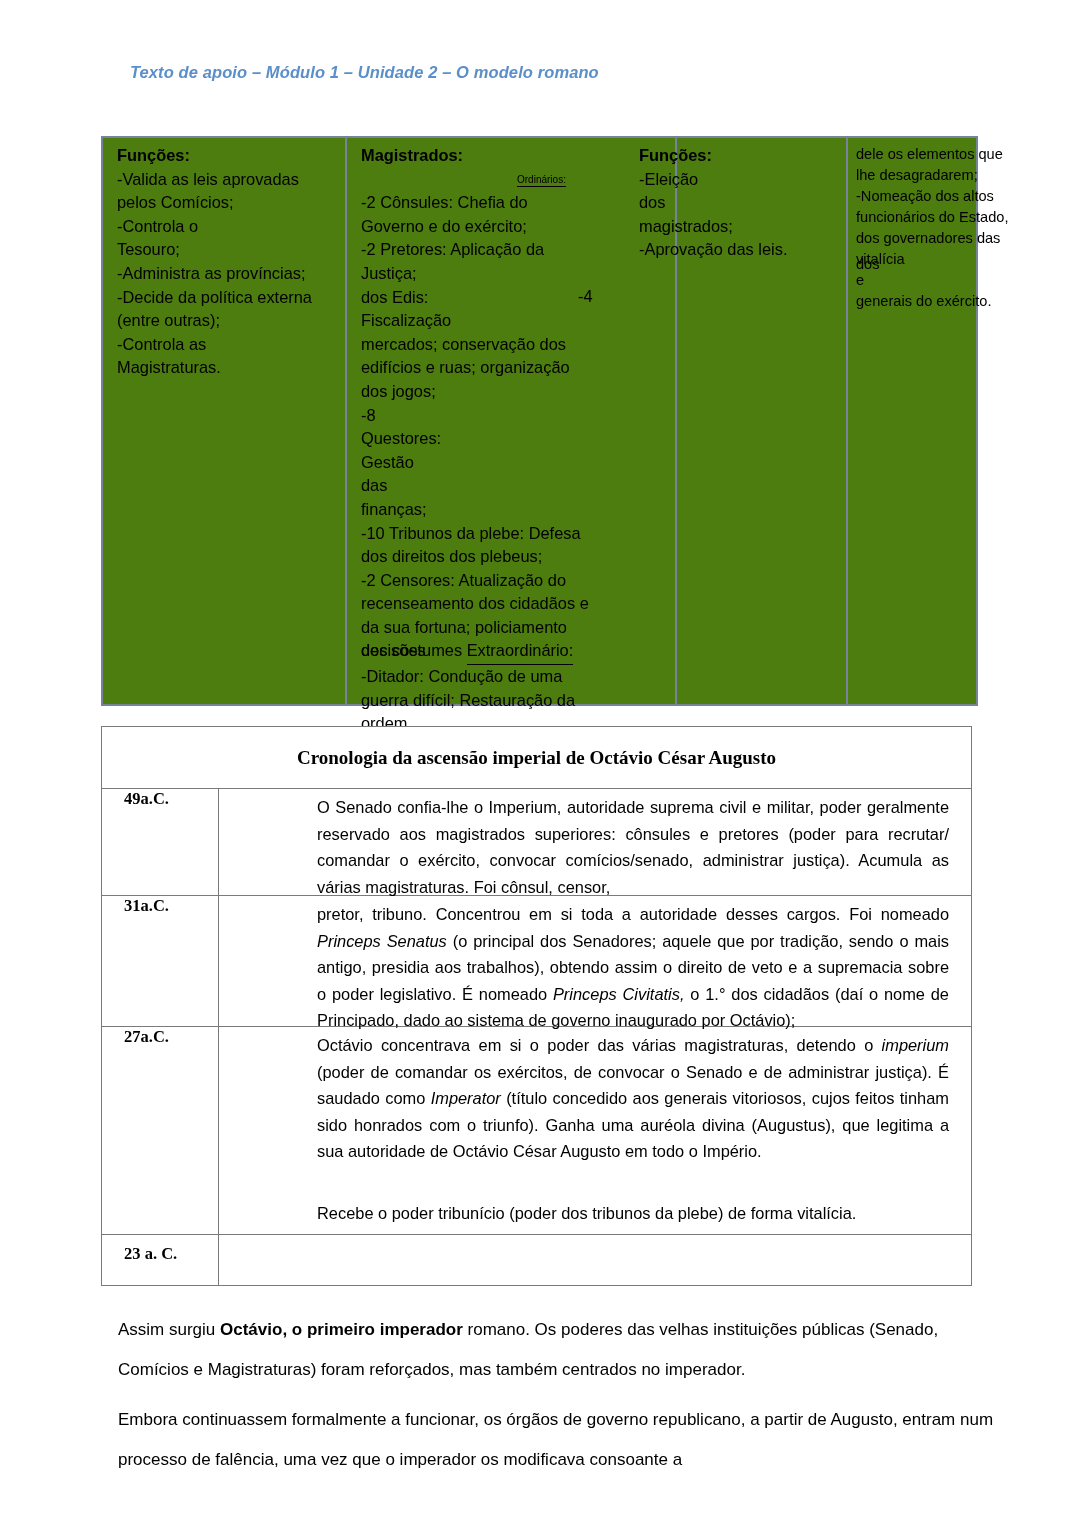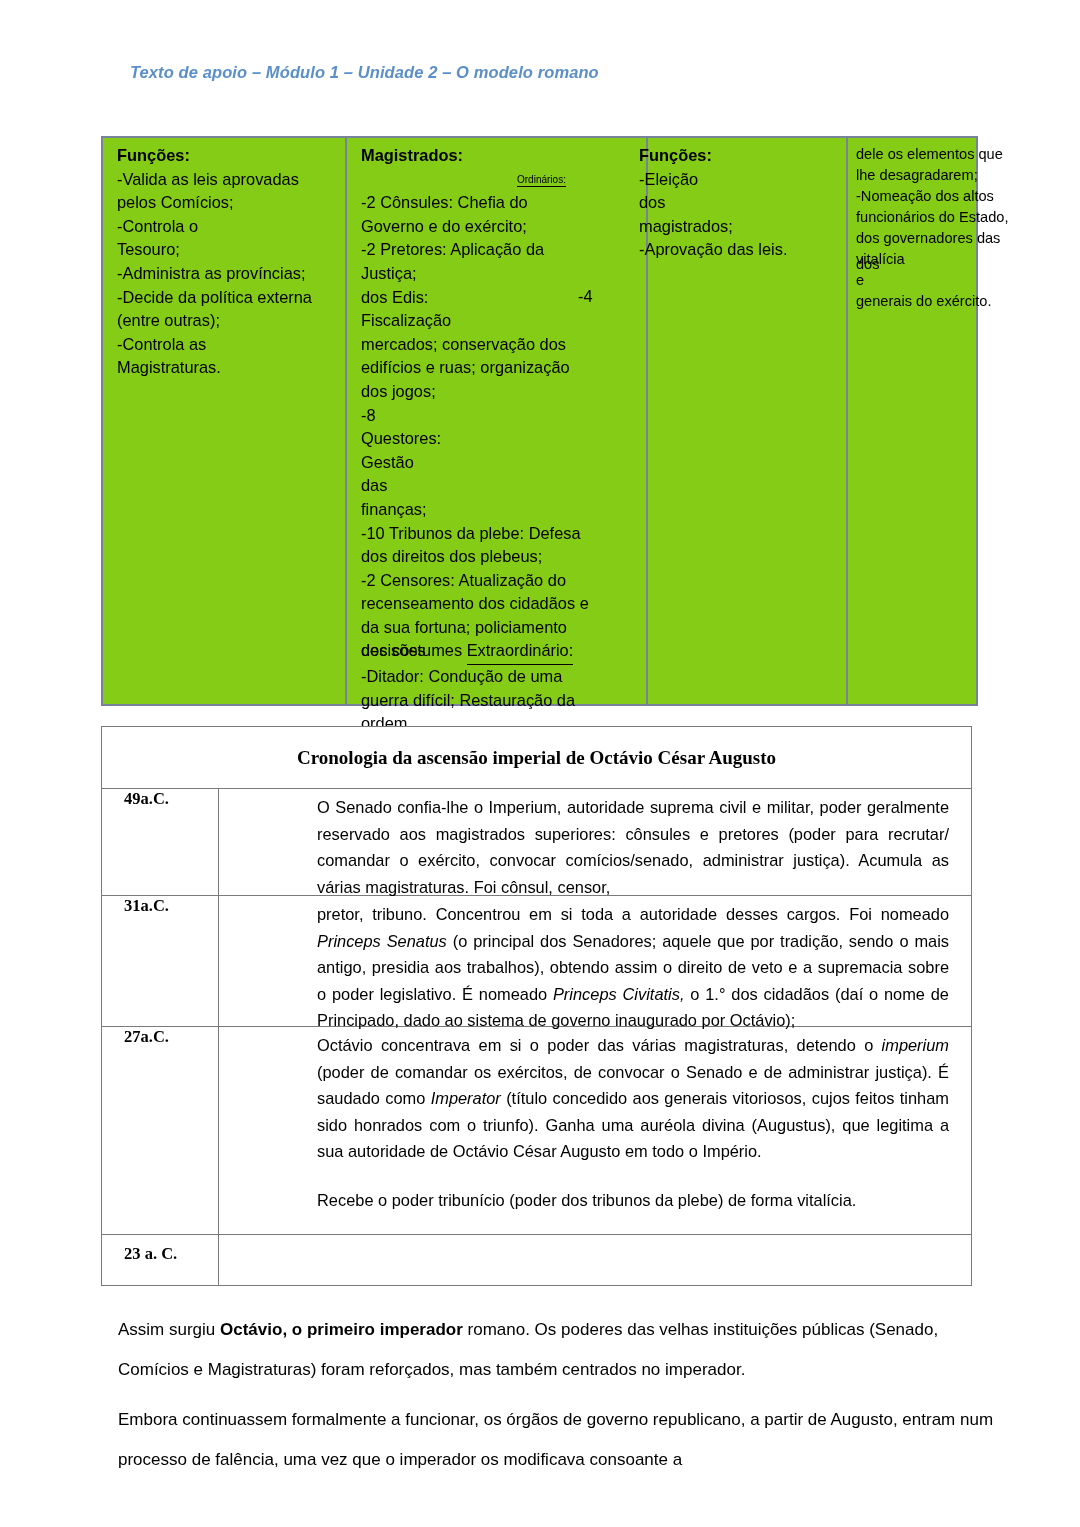--- a/index.html
+++ b/index.html
@@ -37,31 +37,31 @@
 
   
   .inst-table {
     position: absolute;
     left: 101px;
     top: 136px;
     width: 877px;
     height: 570px;
     border: 2px solid #76839b;
     box-sizing: border-box;
-    background: #84cc16;
+    background: #4d7c0f;
   }
   .inst-col {
     position: absolute;
     top: 0;
     bottom: 0;
     box-sizing: border-box;
     padding: 6px 0 0 0;
   }
   .inst-col.c1 { left: 0;     width: 244px; border-right: 2px solid #76839b; }
-  .inst-col.c2 { left: 244px; width: 301px; border-right: 2px solid #76839b; }
+  .inst-col.c2 { left: 244px; width: 330px; border-right: 2px solid #76839b; }
   .inst-col.c3 { left: 522px; width: 223px; border-right: 2px solid #76839b; }
   .inst-col.c4 { left: 745px; width: 132px; }
 
   .inst-inner { position: relative; }
 
   .c1 .inst-inner, .c2 .inst-inner, .c3 .inst-inner {
     padding: 0 6px 0 14px;
     font-size: 16.4px;
     line-height: 23.6px;
   }
@@ -175,21 +175,21 @@
     left: 117px;
     right: 0;
     top: 0;
     padding: 5px 22px 0 98px;
     box-sizing: border-box;
     font-size: 16.4px;
     line-height: 26.5px;
     text-align: justify;
   }
   .chrono-body p { margin: 0; }
-  .chrono-body p + p { margin-top: 22px; }
+  .chrono-body p + p { margin-top: 35px; }
   .chrono-body i { font-style: italic; }
 
   
   #row-49 { top: 62px;  height: 107px; }
   #row-31 { top: 169px; height: 131px; }
   #row-27 { top: 300px; height: 208px; }
   #row-23 { top: 508px; height: 51px; }
 
   
   .bleed { overflow: visible; }

